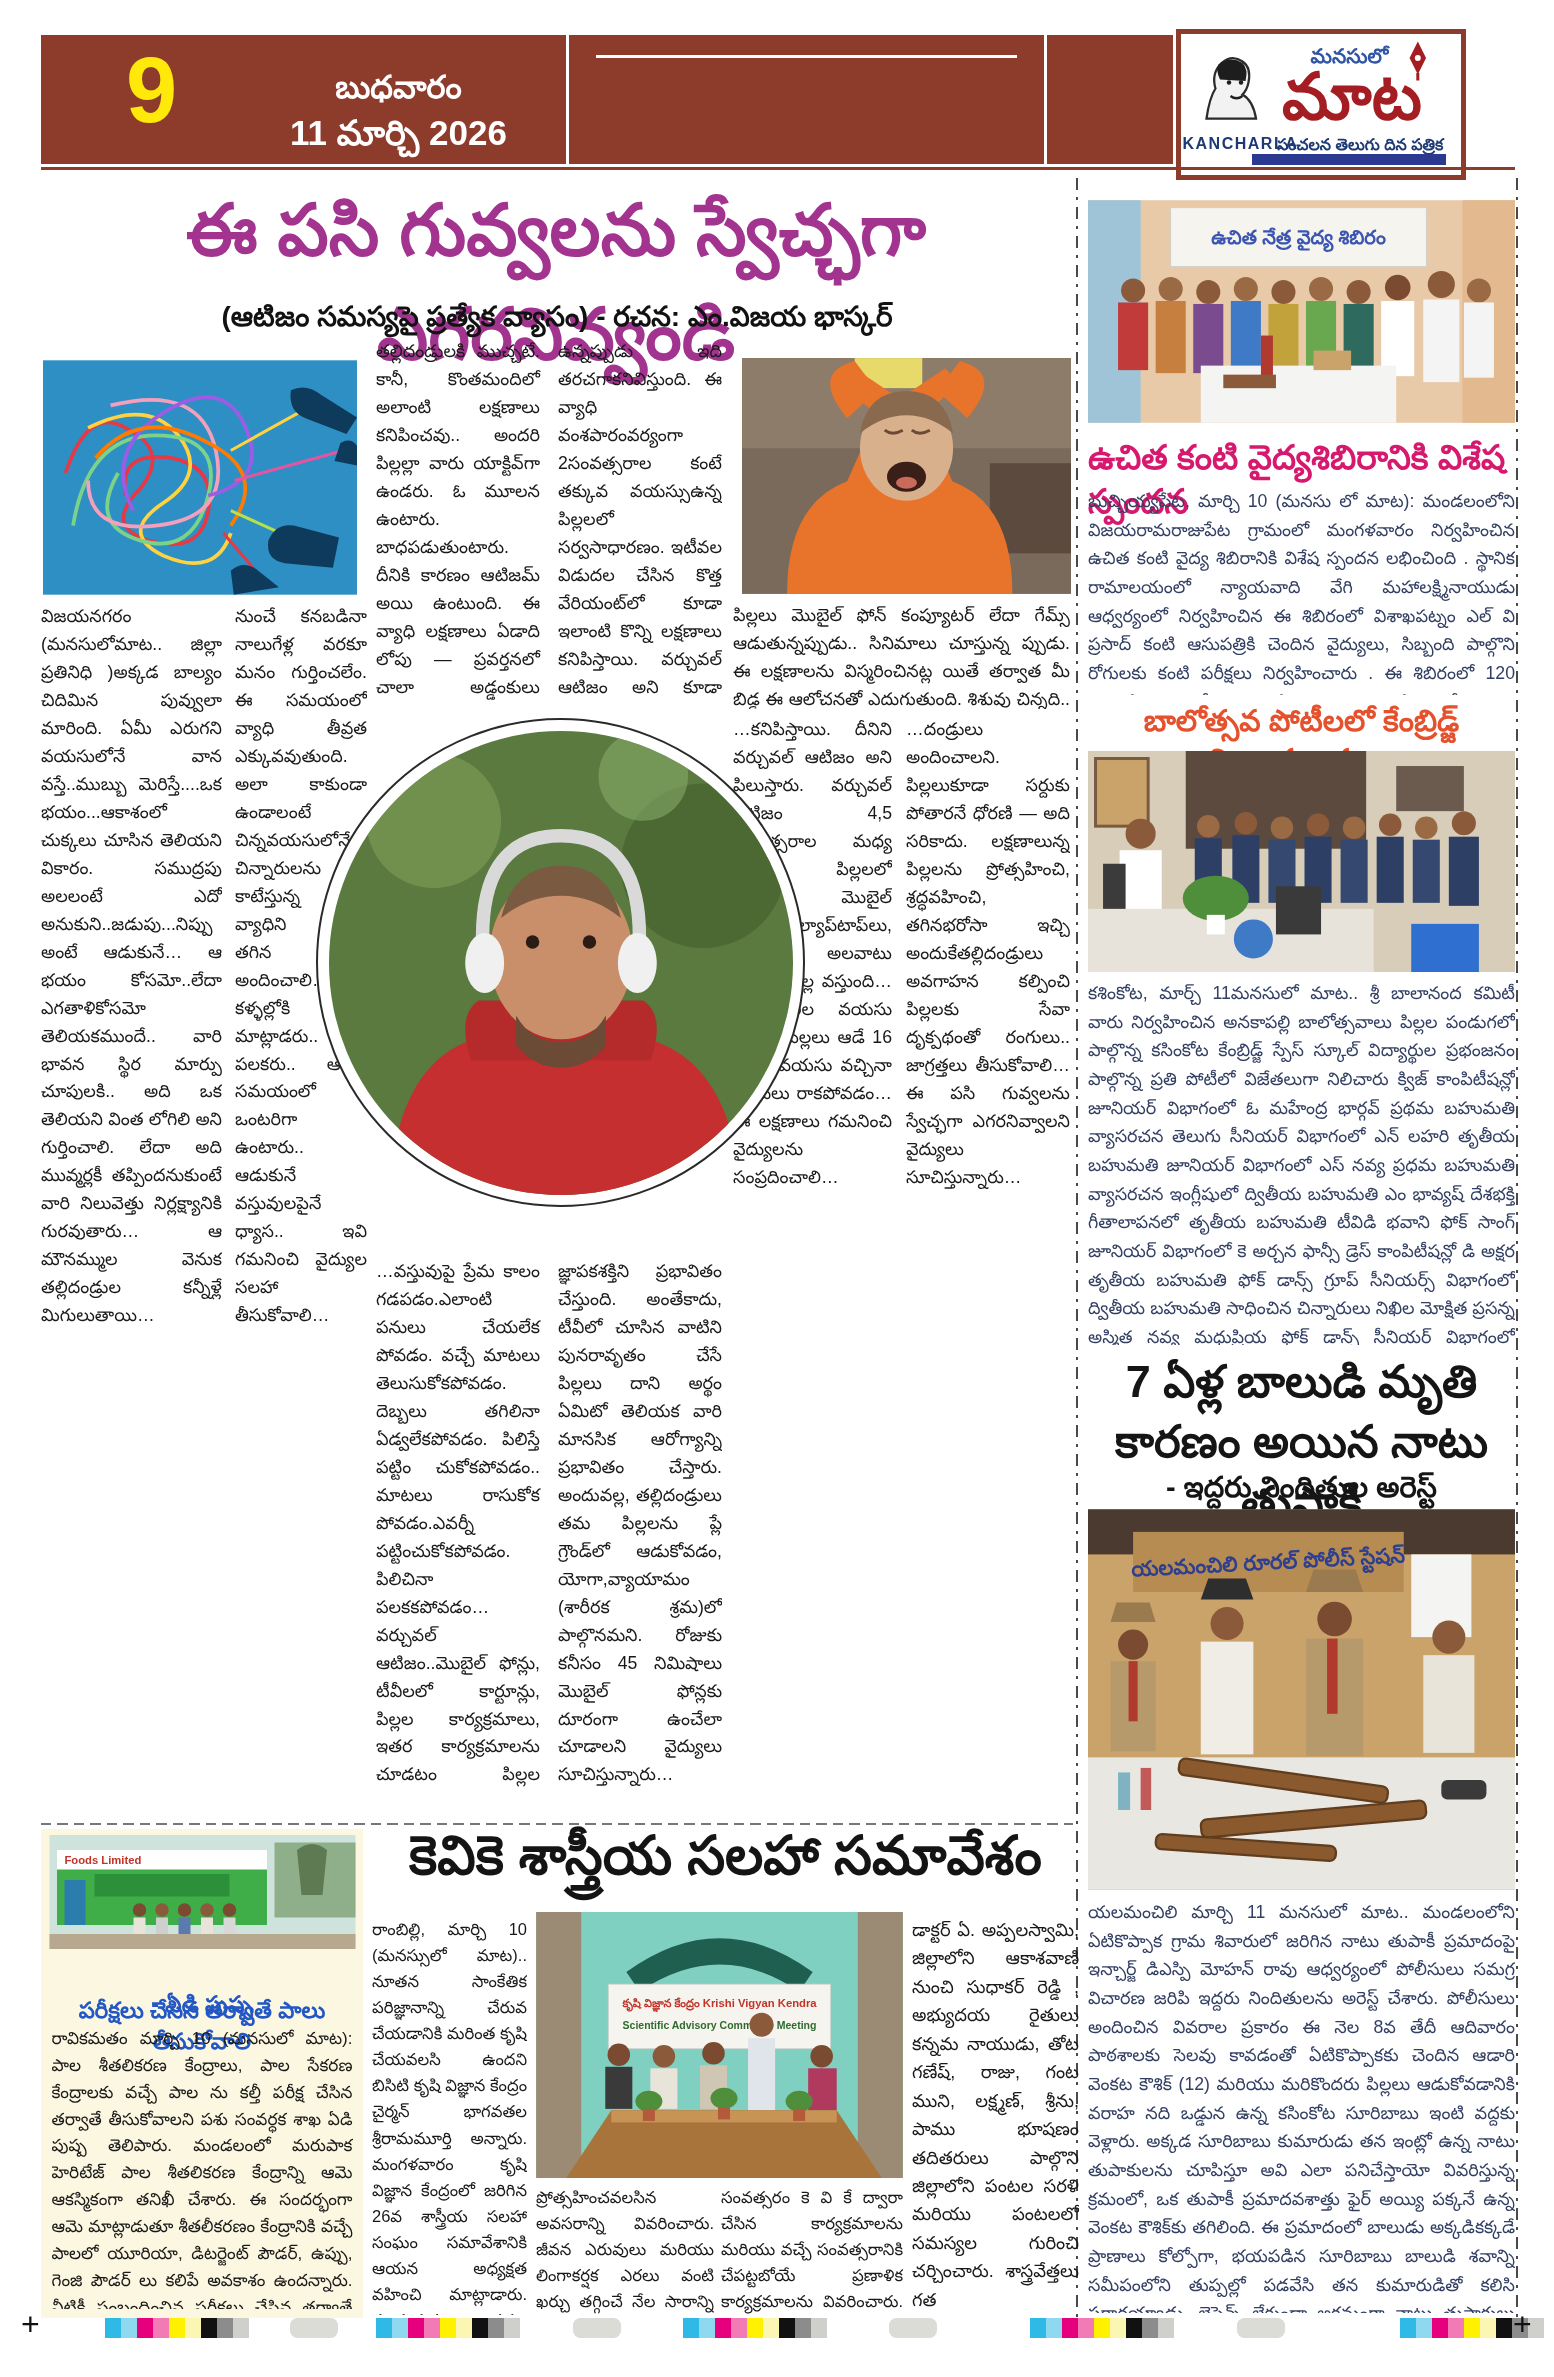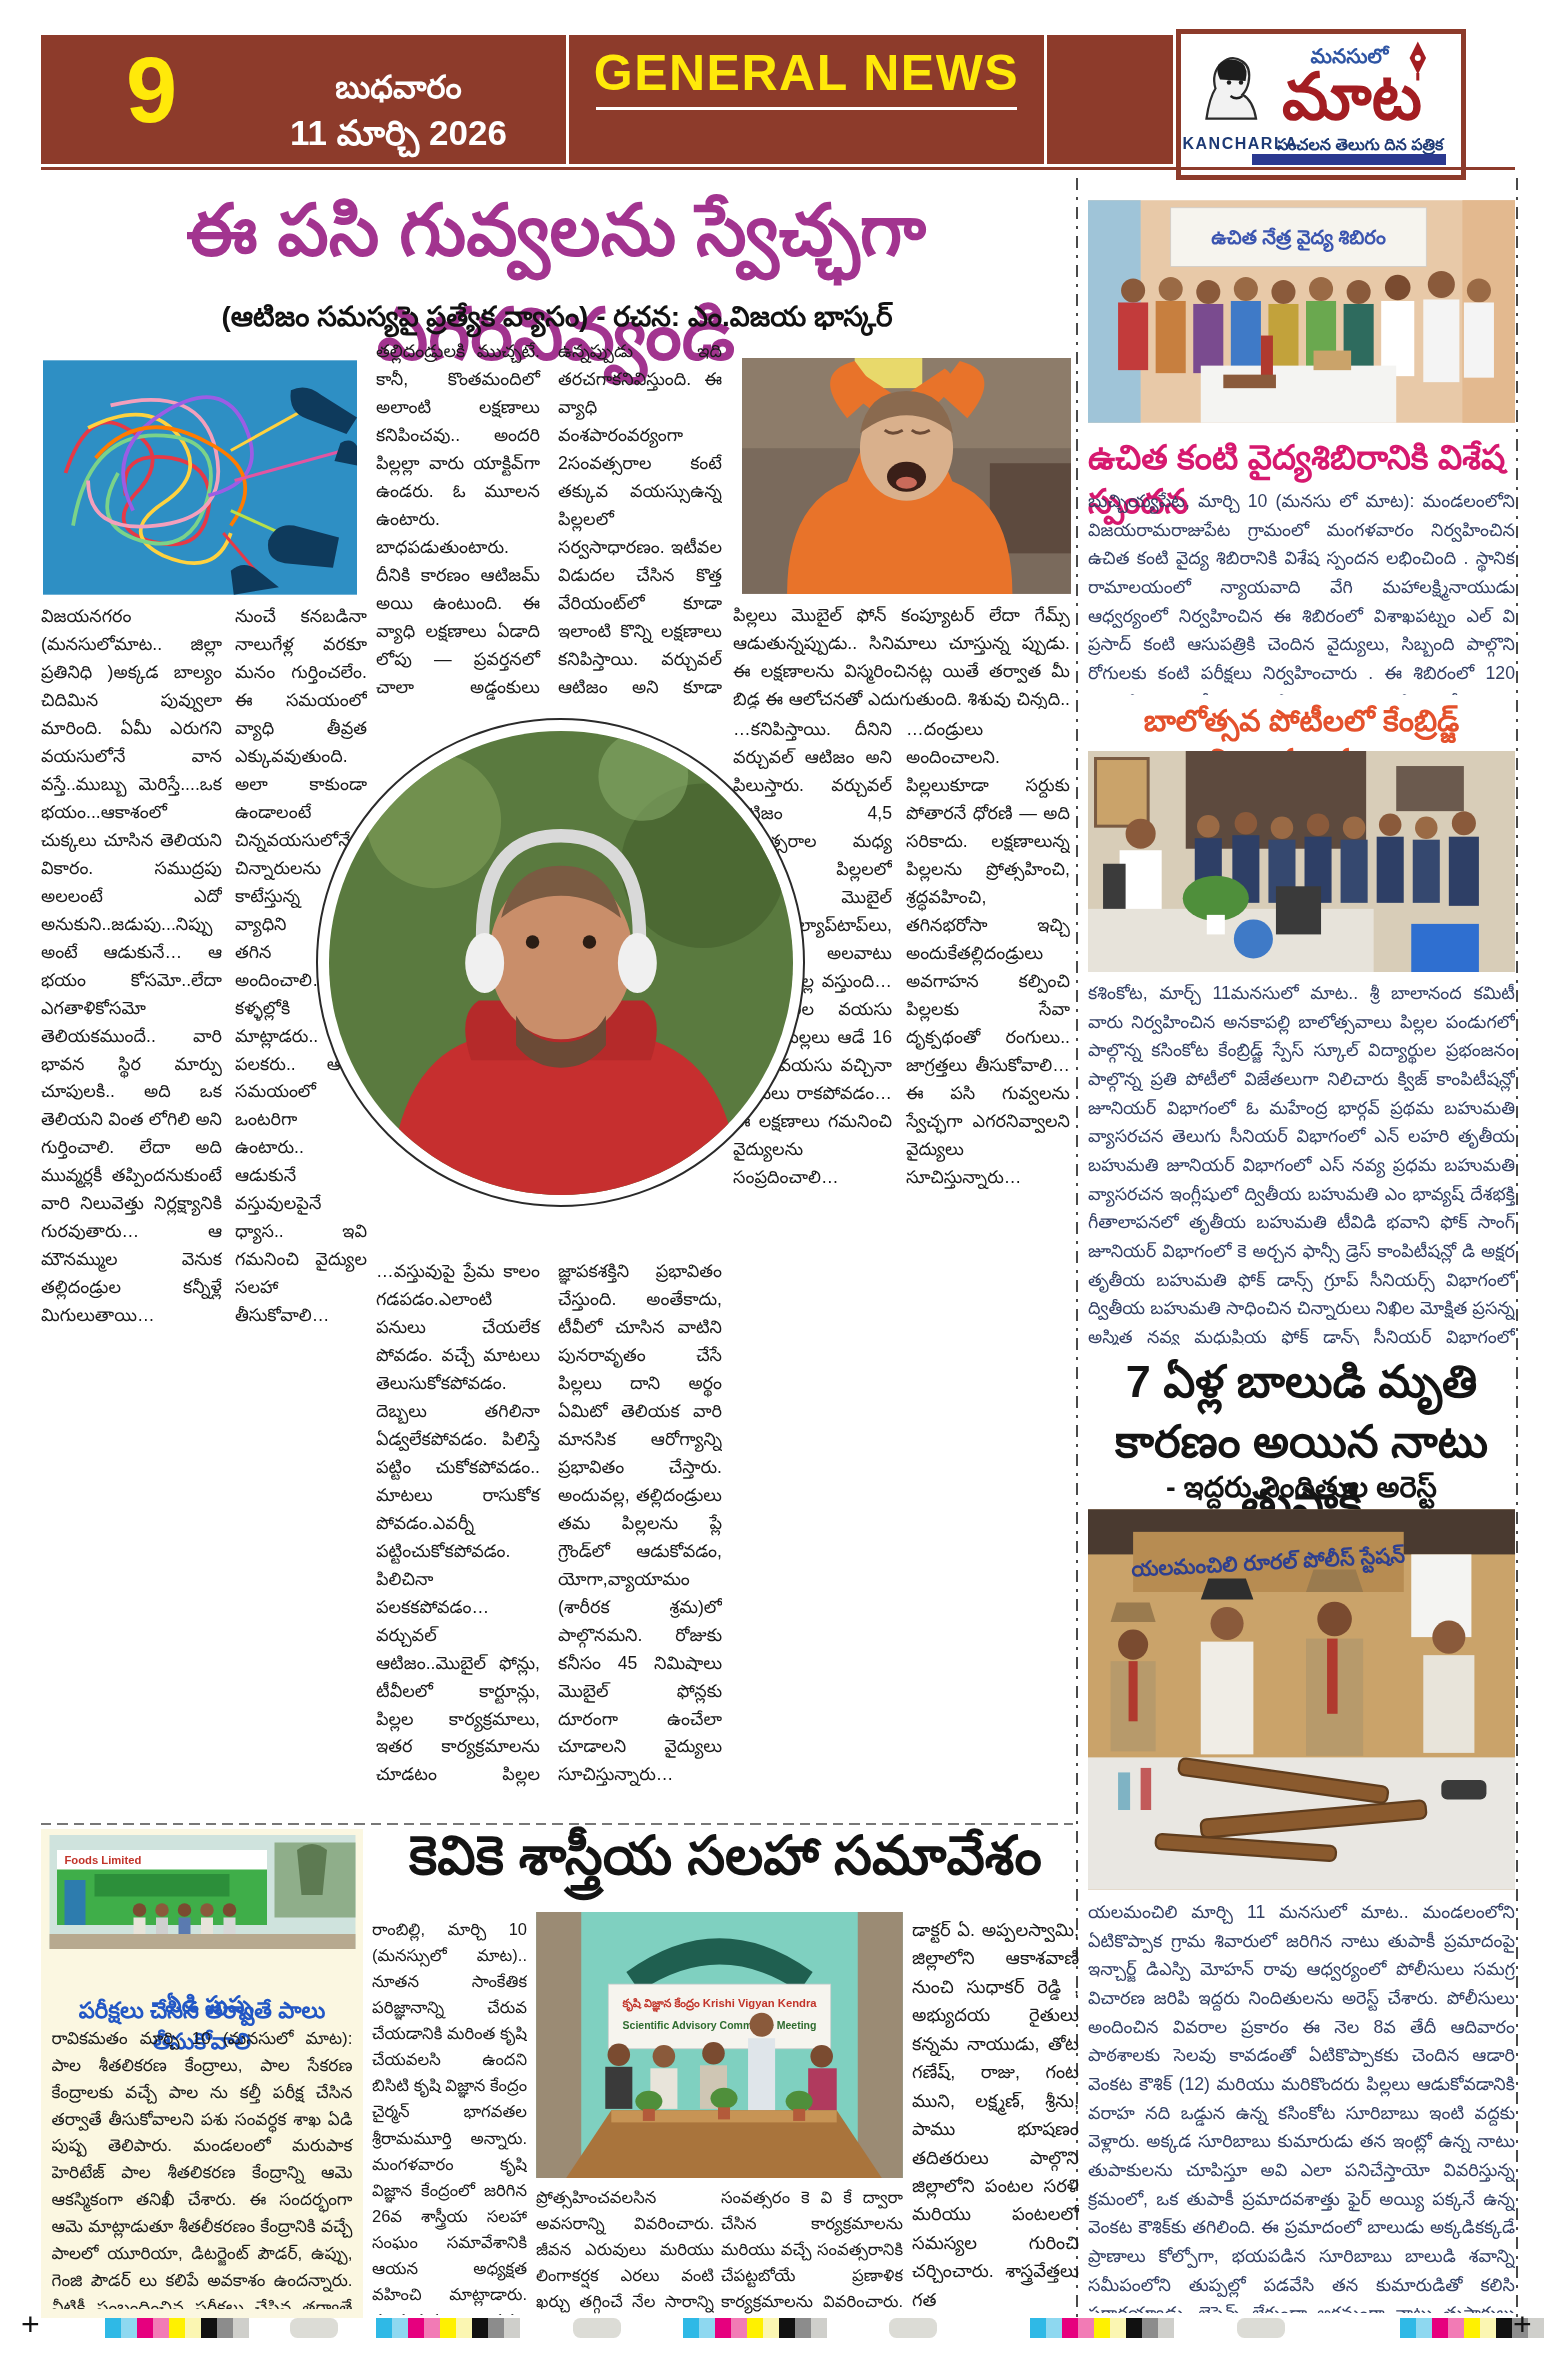--- a/index.html
+++ b/index.html
@@ -59,21 +59,20 @@
 
 <div class="abs hdr-strip" style="left:41px;top:35px;width:1132px;height:129px;"></div>
 <div class="abs pgnum" style="left:126px;top:44px;">9</div>
 <div class="abs hdr-date" style="left:248px;top:66px;width:301px;">
   <div class="d1">బుధవారం</div>
   <div class="d2">11 మార్చి 2026</div>
 </div>
 <div class="abs hdr-sep" style="left:566px;top:35px;width:3px;height:129px;"></div>
 <div class="abs hdr-sep" style="left:1044px;top:35px;width:3px;height:129px;"></div>
 <div class="abs" style="left:572px;top:47px;width:469px;">
-  <div class="gn-en">GENERAL NEWS</div>
   <div class="gn-rule"></div>
 </div>
 
 <div class="abs logo-box" style="left:1176px;top:29px;width:280px;height:141px;">
   <svg class="abs" style="left:12px;top:16.5px;" width="72" height="78" viewBox="0 0 96 104">
     <rect x="0" y="0" width="96" height="104" fill="#ffffff"></rect>
     <path d="M18 90 Q22 62 30 50 Q24 30 38 16 Q52 4 66 14 Q78 22 74 42 Q72 52 66 58 Q80 66 84 90 Z" fill="#f2f2f2" stroke="#2b2b2b" stroke-width="3"></path>
     <path d="M34 18 Q50 6 66 16 Q74 24 70 40 L36 38 Q30 26 34 18Z" fill="#1d1d1d"></path>
     <circle cx="48" cy="42" r="3" fill="#1d1d1d"></circle>
     <circle cx="64" cy="42" r="3" fill="#1d1d1d"></circle>

